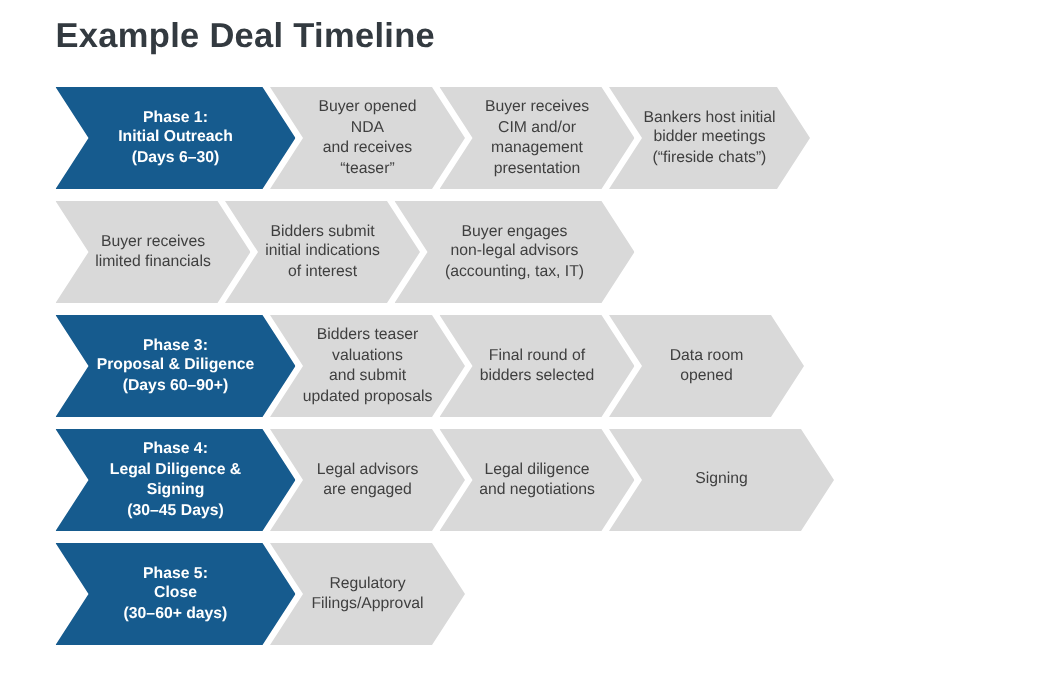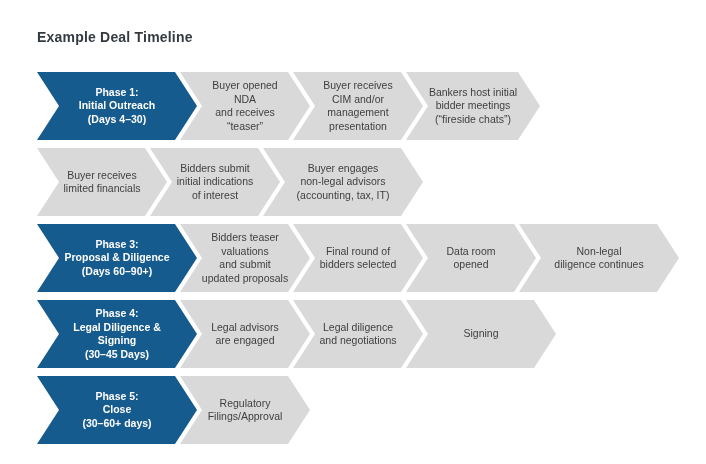--- a/index.html
+++ b/index.html
@@ -12,22 +12,22 @@
     font-family: "Liberation Sans", "DejaVu Sans", sans-serif;
   }
   .page {
     position: relative;
     width: 706px;
     height: 464px;
     background: var(--bg, #ffffff);
   }
   .title {
     margin: 0;
-    padding: 26px 0 0 37px;
-    font-size: 14px;
+    padding: 12px 0 0 37px;
+    font-size: 23px;
     line-height: 22px;
     font-weight: bold;
     letter-spacing: 0.2px;
     color: var(--title-text, #333A40);
   }
   .diagram {
     margin-top: 24px;
     padding-left: 37px;
   }
   .row {
@@ -72,21 +72,21 @@
 
 <div class="page">
   <h1 class="title">Example Deal Timeline</h1>
 
   <div class="diagram">
 
     <div class="row">
       <div class="chev phase" style="width:160px">
         <span class="lbl">Phase 1:
 Initial Outreach
-(Days 4–30)</span>
+(Days 6–30)</span>
       </div>
       <div class="chev step" style="width:130px">
         <span class="lbl">Buyer opened NDA
 and receives
 “teaser”</span>
       </div>
       <div class="chev step" style="width:130px">
         <span class="lbl">Buyer receives
 CIM and/or
 management
@@ -129,24 +129,20 @@
 updated proposals</span>
       </div>
       <div class="chev step" style="width:130px">
         <span class="lbl">Final round of
 bidders selected</span>
       </div>
       <div class="chev step" style="width:130px">
         <span class="lbl">Data room
 opened</span>
       </div>
-      <div class="chev step" style="width:160px">
-        <span class="lbl">Non-legal
-diligence continues</span>
-      </div>
     </div>
 
     <div class="row">
       <div class="chev phase" style="width:160px">
         <span class="lbl">Phase 4:
 Legal Diligence &amp;
 Signing
 (30–45 Days)</span>
       </div>
       <div class="chev step" style="width:130px">

